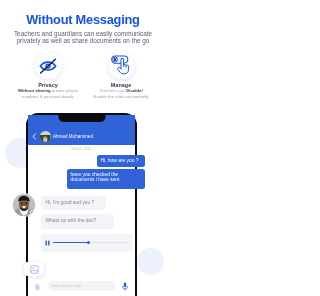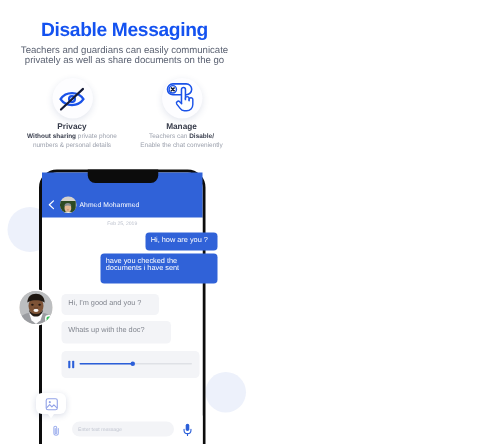--- a/index.html
+++ b/index.html
@@ -49,21 +49,21 @@
   .inp-pill{position:absolute;left:20px;right:19px;top:4px;height:10px;border-radius:5px;background:#f3f4f7;}
   .inp-ph{position:absolute;left:4px;top:2.6px;font-size:3.4px;color:#c2c6d1;}
   .tip:after{content:"";position:absolute;left:50%;margin-left:-2.4px;bottom:-3px;width:0;height:0;border-left:2.6px solid transparent;border-right:2.6px solid transparent;border-top:3.4px solid #fff;}
 </style>
 </head>
 <body>
 
 <div class="stage">
   <div class="blob" id="blob1"></div>
   <div class="blob" id="blob2"></div>
-  <div class="title">Disable Messaging</div>
+  <div class="title">Without Messaging</div>
   <div class="subtitle">Teachers and guardians can easily communicate
 privately as well as share documents on the go</div>
 
   <div class="feat" id="feat-left">
     <div class="icon-circle">
         <svg width="18" height="18" viewBox="0 0 24 24">
         <path d="M1.8 12.1C4.2 8.7 7.8 6.8 12 6.8s7.8 1.9 10.2 5.3c-2.4 3.4-6 5.3-10.2 5.3S4.2 15.5 1.8 12.1z" fill="none" stroke="#1a52e8" stroke-width="2.1" stroke-linecap="round" stroke-linejoin="round"></path>
         <circle cx="12" cy="12.1" r="2.6" fill="none" stroke="#1a52e8" stroke-width="2.0"></circle>
         <line x1="2.2" y1="21.4" x2="21.8" y2="3.0" stroke="#161c38" stroke-width="1.9" stroke-linecap="round"></line>
       </svg>

